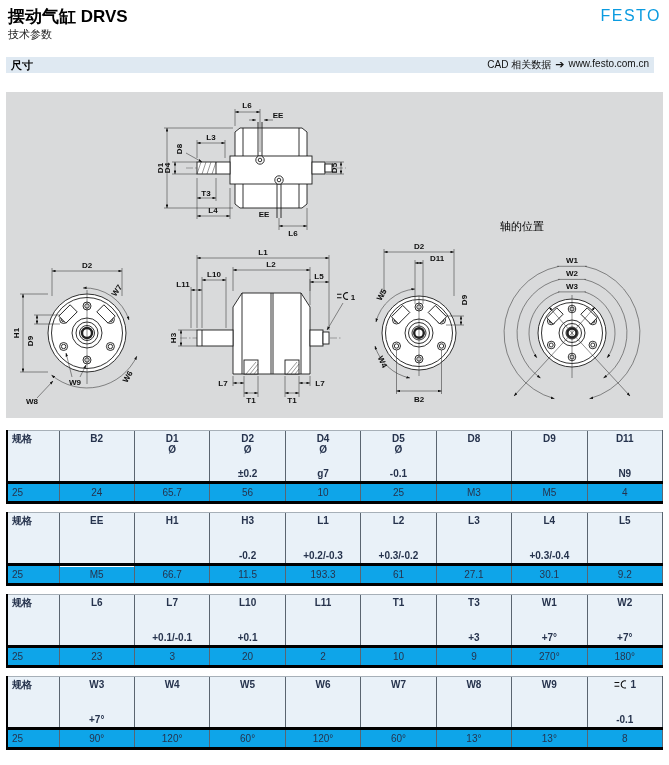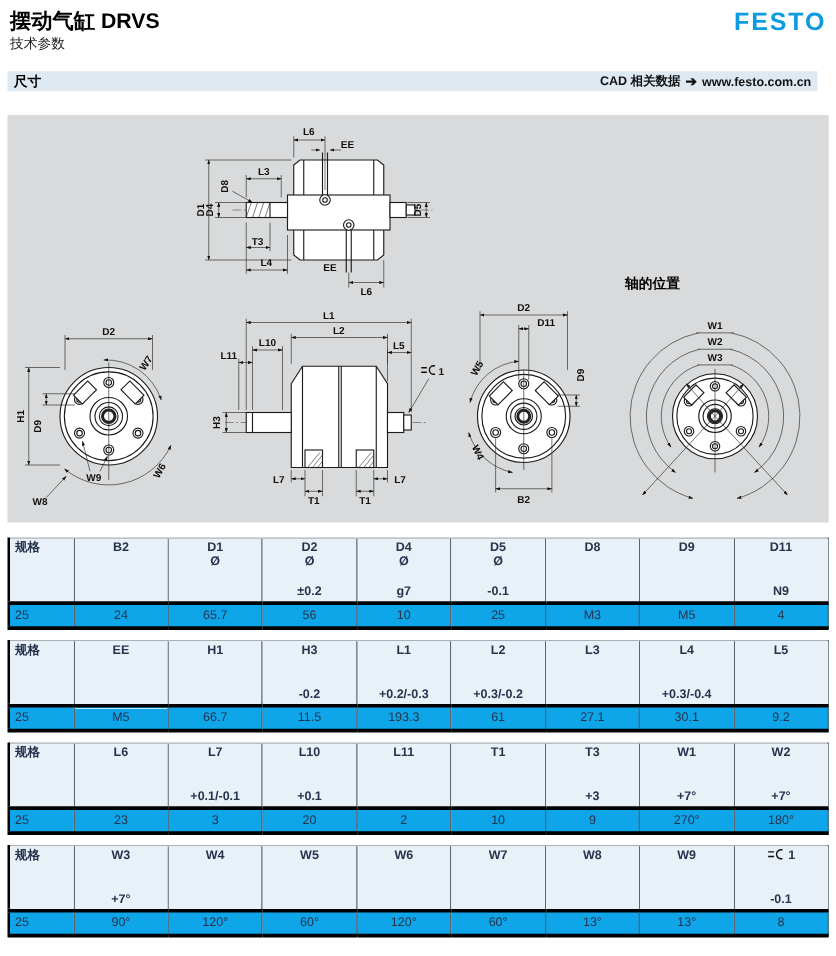--- a/index.html
+++ b/index.html
@@ -1,30 +1,30 @@
 <!DOCTYPE html>
 <html><head>
 <meta charset="utf-8">
 <style>
   html,body{margin:0;padding:0;}
   body{width:669px;height:765px;background:#fff;font-family:"Liberation Sans",sans-serif;color:#111;position:relative;overflow:hidden;}
   .page{position:absolute;inset:0;}
   
   .doc-title{position:absolute;left:8px;top:5px;font-size:17px;font-weight:bold;color:#000;margin:0;letter-spacing:0px;}
   .doc-sub{position:absolute;left:8px;top:27px;font-size:11px;color:#222;}
-  .logo{position:absolute;right:8px;top:7px;font-size:20px;font-weight:700;color:#0a9be0;letter-spacing:1.5px;}
+  .logo{position:absolute;right:8px;top:7px;font-size:16px;font-weight:400;color:#0a9be0;letter-spacing:1.5px;}
   
   .section-bar{position:absolute;left:6px;top:57px;width:648px;height:16px;background:#dfe9f2;display:flex;align-items:center;justify-content:space-between;box-sizing:border-box;padding:0 5px;}
   .sec-left{font-size:11px;font-weight:bold;color:#000;}
-  .sec-right{font-size:10px;font-weight:bold;color:#111;display:flex;align-items:flex-end;gap:4px;}
+  .sec-right{font-size:10px;font-weight:normal;color:#111;display:flex;align-items:flex-start;gap:4px;}
   .arrow{font-size:11px;}
   .size-label{position:absolute;left:8px;top:89px;font-size:10.5px;color:#222;margin-top:32px;}
   
   .panel{position:absolute;left:6px;top:92px;width:657px;height:326px;background:#d9dadb;}
-  .shaft-title{position:absolute;left:494px;top:127px;font-size:11px;font-weight:bold;color:#000;}
+  .shaft-title{position:absolute;left:494px;top:127px;font-size:11px;font-weight:normal;color:#000;}
   svg.draw{position:absolute;left:0;top:0;}
   .s{stroke:#1b1b1b;fill:none;stroke-width:0.9;}
   .sw{stroke:#1b1b1b;fill:#fff;stroke-width:0.9;}
   .d{stroke:#333;fill:none;stroke-width:0.55;}
   .cx{stroke:#555;fill:none;stroke-width:0.5;stroke-dasharray:7 2 1.5 2;}
   .hx{stroke:#333;fill:none;stroke-width:0.5;}
   .ring{stroke:#222;fill:none;stroke-width:2.4;}
   text.dl{font-family:"Liberation Sans",sans-serif;font-size:8px;font-weight:bold;fill:#0f0f0f;text-anchor:middle;}
   #ar path{fill:#111;stroke:none;}
   .wicon path{stroke:#0f0f0f;fill:none;stroke-width:1.1;}

